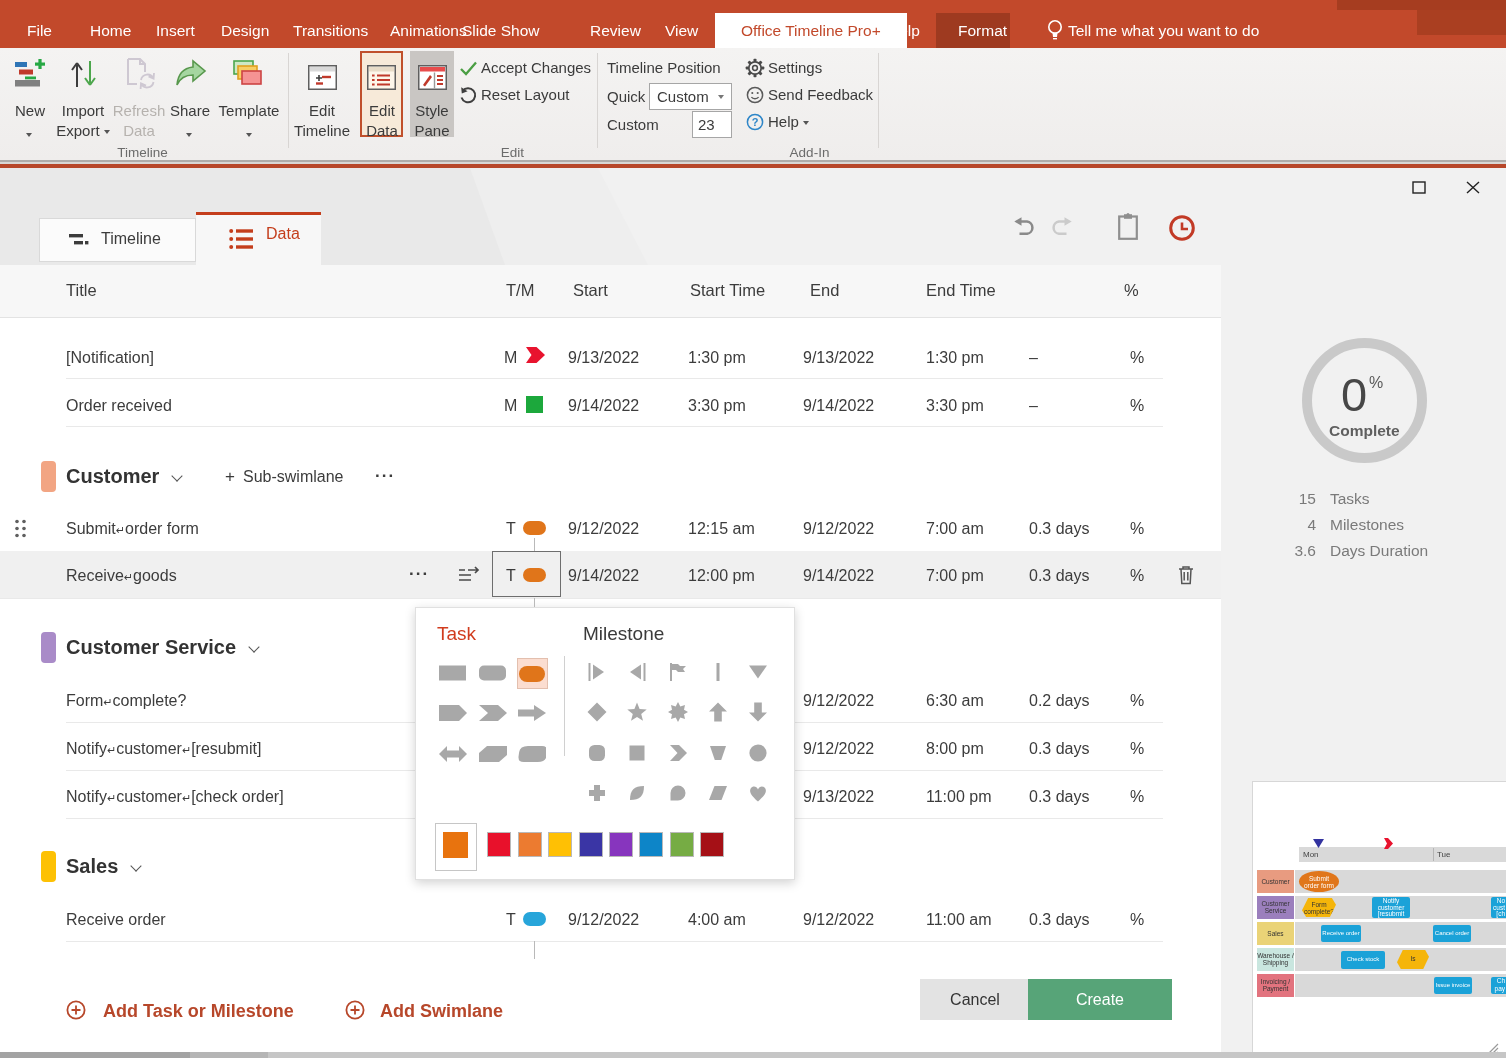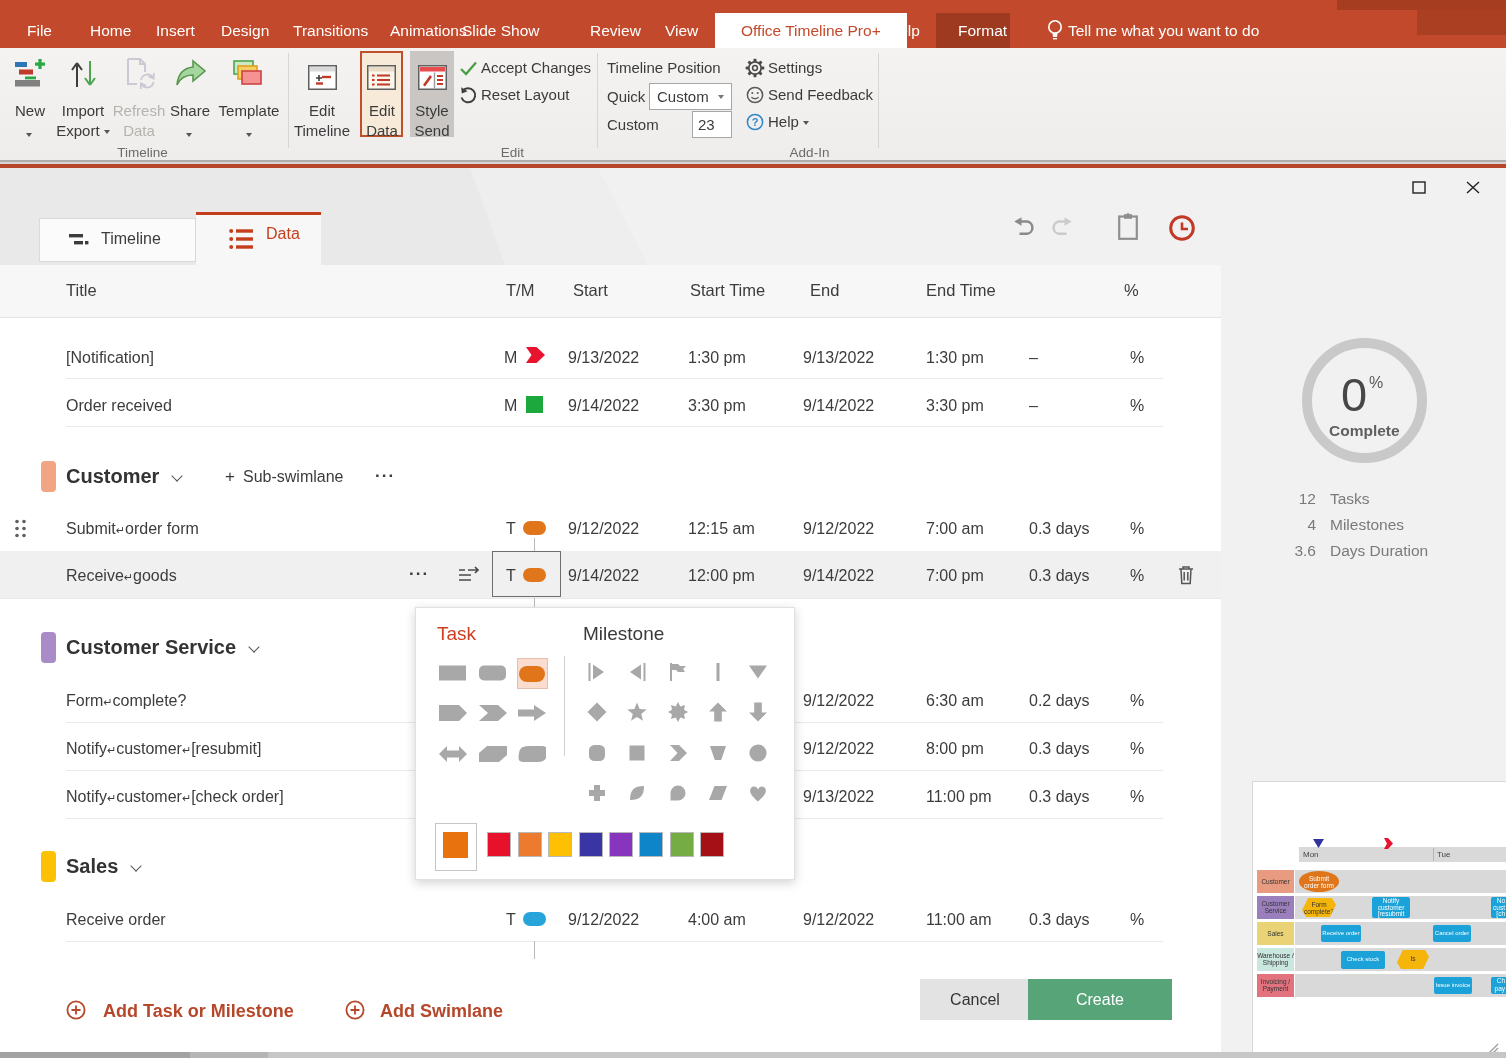--- a/index.html
+++ b/index.html
@@ -163,21 +163,21 @@
 
   <div class="abs" style="left:410px;top:3px;width:44px;height:86px;background:#c9c6c3"></div>
   <svg class="abs" style="left:418px;top:17px" width="29" height="25" viewBox="0 0 29 25">
     <rect x="0.75" y="0.75" width="27.5" height="23.5" fill="#fff" stroke="#5f5f5f" stroke-width="1.5"></rect>
     <rect x="2" y="2" width="25" height="4.5" fill="#e84c4c"></rect>
     <path d="M16.5 7.5 v16" stroke="#9a9a9a" stroke-width="1.4"></path>
     <path d="M5 20 L12 10 L14 12 L7 21.5 Z" fill="#c0392b"></path>
     <path d="M19 11 h6 M19 15 h6 M19 19 h6" stroke="#c0392b" stroke-width="1.8"></path>
   </svg>
   <div class="rbtn-label" style="left:399px;top:54px;width:66px">Style</div>
-  <div class="rbtn-label" style="left:399px;top:74px;width:66px">Send</div>
+  <div class="rbtn-label" style="left:399px;top:74px;width:66px">Pane</div>
 
   <svg class="abs" style="left:459px;top:13px" width="19" height="15" viewBox="0 0 19 15">
     <path d="M2 8 L7 13 L17 1.5" stroke="#4a9e43" stroke-width="2.3" fill="none"></path>
   </svg>
   <div class="rbtn-label" style="left:481px;top:11px;text-align:right">Accept Changes</div>
   <svg class="abs" style="left:459px;top:38px" width="19" height="19" viewBox="0 0 19 19">
     <path d="M3.6 5 A 7 7 0 1 1 2.5 11.5" stroke="#3e3e3e" stroke-width="2" fill="none"></path>
     <path d="M2.2 1.2 L2.8 7.4 L8.6 5.2 Z" fill="#3e3e3e"></path>
   </svg>
   <div class="rbtn-label" style="left:481px;top:38px;text-align:left">Reset Layout</div>
@@ -404,21 +404,21 @@
 <span class="addbtn abs" style="left:380px;top:1001px">Add Swimlane</span>
 
 <div id="cancel" class="abs">Cancel</div>
 <div id="create" class="abs">Create</div>
 
 <div id="circle" class="abs"></div>
 <span class="abs" style="left:1341px;top:367px;font-size:47px;color:#474747">0</span>
 <span class="abs" style="left:1369px;top:374px;font-size:16px;color:#5a5a5a">%</span>
 <span class="abs" style="left:1329px;top:422px;font-size:15.5px;font-weight:bold;color:#5f5f5f">Complete</span>
 
-<span class="stat-num abs" style="left:1270px;top:490px">12</span>
+<span class="stat-num abs" style="left:1270px;top:490px">15</span>
 <span class="stat-lbl abs" style="top:490px">Tasks</span>
 <span class="stat-num abs" style="left:1270px;top:516px">4</span>
 <span class="stat-lbl abs" style="top:516px">Milestones</span>
 <span class="stat-num abs" style="left:1270px;top:542px">3.6</span>
 <span class="stat-lbl abs" style="top:542px">Days Duration</span>
 
 <div id="preview" class="abs">
 
   <div class="abs" style="left:46px;top:65px;width:208px;height:15px;background:#d9d9d9"></div>
   <span class="abs" style="left:50px;top:68px;font-size:8px;color:#444">Mon</span>

